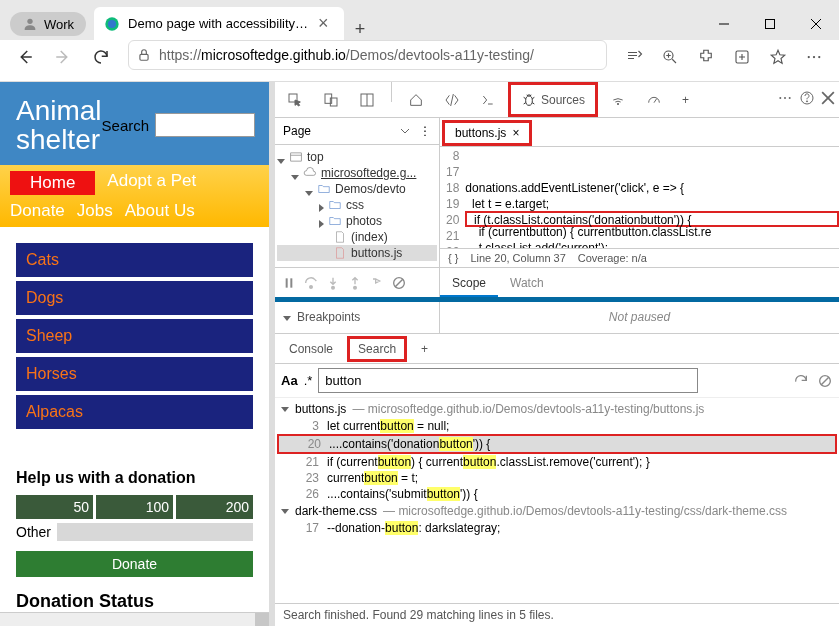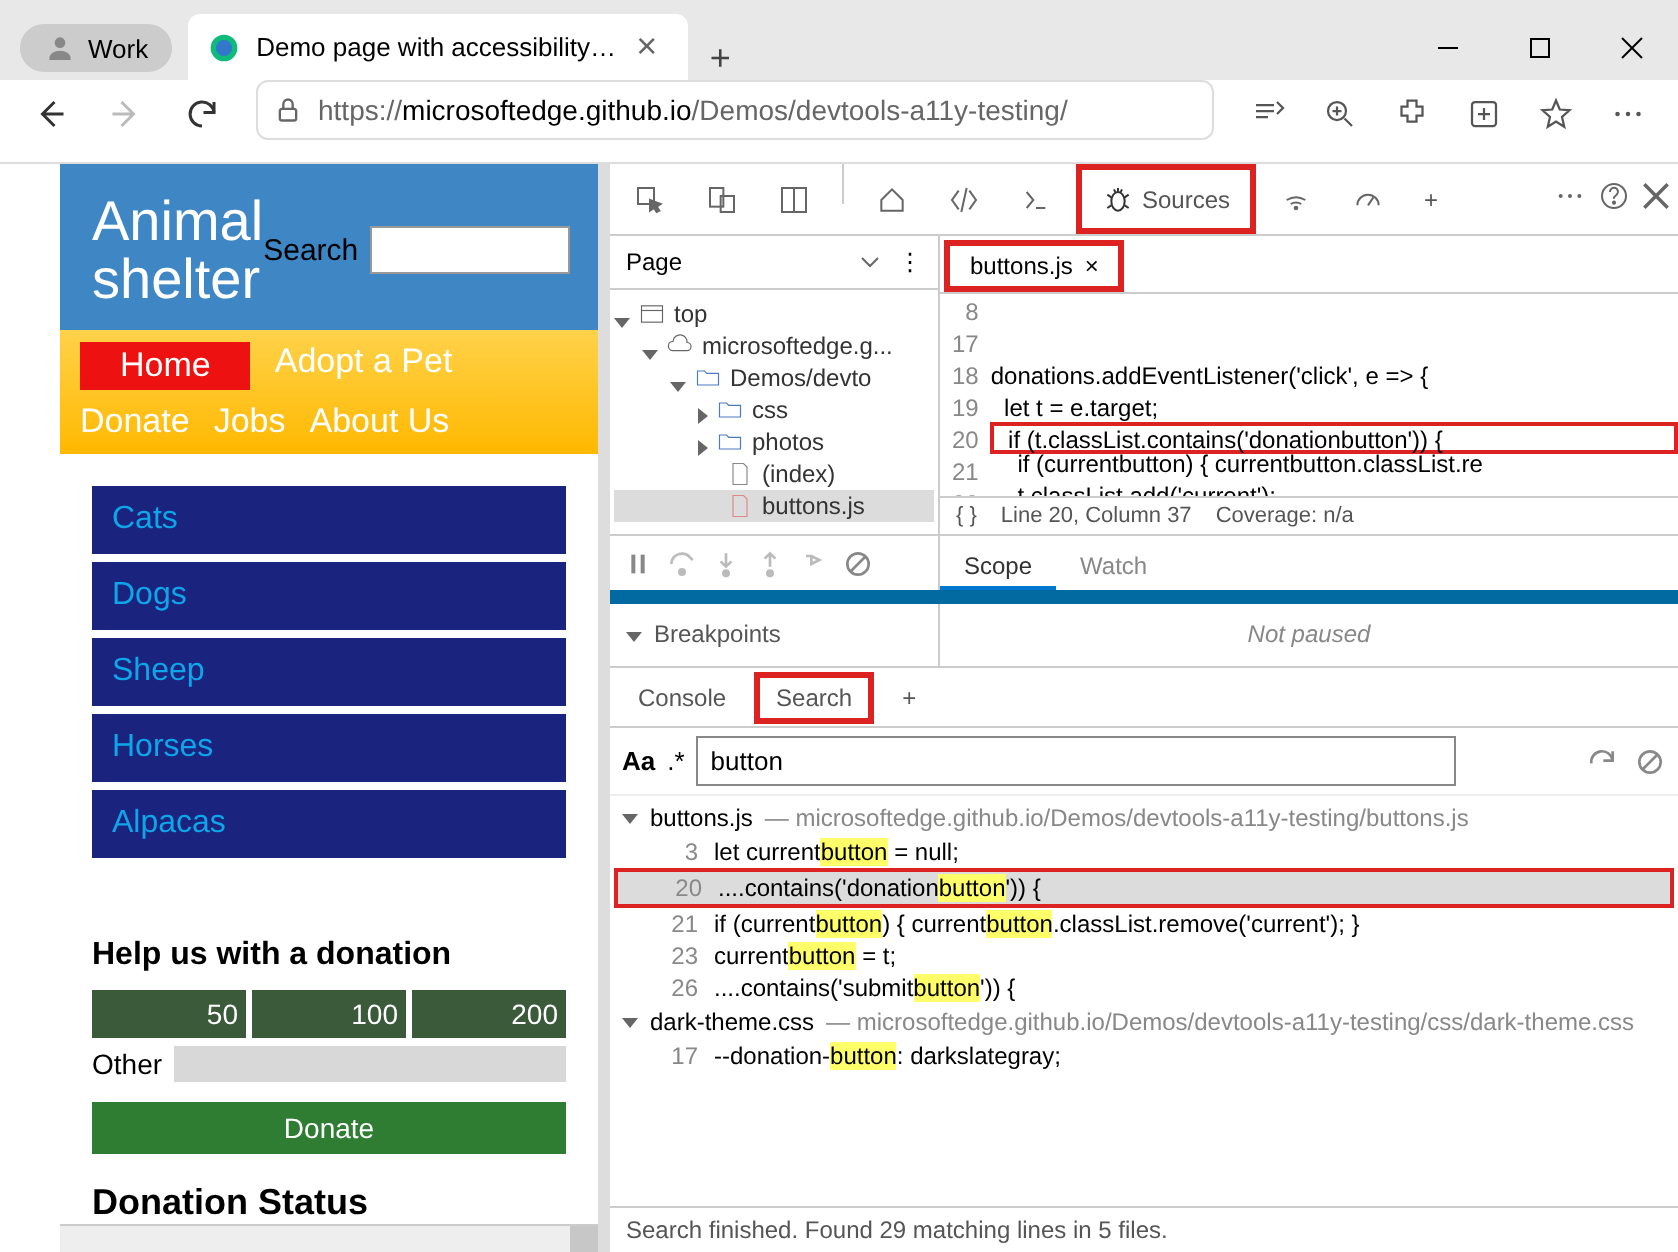--- a/index.html
+++ b/index.html
@@ -23,30 +23,30 @@
 .tb-btn { width: 34px; height: 34px; display: flex; align-items: center; justify-content: center; color: #444; }
 .addr { flex: 1; display: flex; align-items: center; background: #fff; border: 1px solid #ddd; border-radius: 6px; padding: 0 8px; height: 30px; margin: 0 6px; font-size: 14px; color: #666; }
 .addr .lock { margin-right: 8px; }
 .addr .host { color: #000; }
 .tb-right { display: flex; gap: 2px; }
 
 
 .content { display: flex; height: 544px; background: #fff; }
 
 
-.page-left { width: 275px; position: relative; overflow: hidden; border-right: 6px solid #ddd; margin-left: 30px; }
+.page-left { width: 275px; position: relative; overflow: hidden; border-right: 6px solid #ddd; }
 .page-header { background: #3f87c4; color: #fff; padding: 14px 16px 10px; display: flex; align-items: center; }
 .site-title { font-size: 28px; font-weight: 300; line-height: 1.05; flex: 1; }
 .search-label { color: #000; font-size: 15px; margin-right: 6px; }
 .search-box { width: 100px; height: 24px; background: #fff; border: 1px solid #999; }
 .nav { background: linear-gradient(#ffd24a, #ffb800); padding: 6px 10px; display: flex; flex-wrap: wrap; gap: 6px 12px; }
 .nav a { color: #fff; font-size: 17px; text-decoration: none; }
 .nav a.active { background: #e11; padding: 2px 20px; }
 .sidebar-list { padding: 16px; }
-.list-btn { background: #1a237e; color: #0ea5e9; padding: 8px 10px; margin-bottom: 4px; font-size: 16px; }
+.list-btn { background: #1a237e; color: #f97316; padding: 8px 10px; margin-bottom: 4px; font-size: 16px; }
 .donation-h { font-weight: bold; font-size: 16px; margin: 20px 0 8px 16px; }
 .status-h { font-weight: bold; font-size: 18px; margin: 14px 0 0 16px; }
 .amounts { display: flex; gap: 3px; padding: 0 16px; }
 .amt { flex: 1; background: #3a5a3a; color: #fff; text-align: right; padding: 4px; font-size: 14px; }
 .other-row { display: flex; padding: 4px 16px; gap: 6px; font-size: 14px; align-items: center; }
 .other-input { flex: 1; height: 18px; background: #d8d8d8; }
 .donate-btn { margin: 6px 16px; background: #2e7d32; color: #fff; text-align: center; padding: 5px; font-size: 14px; }
 .bottom-scroll { position: absolute; bottom: 0; left: 0; right: 0; height: 14px; background: #eee; border-top: 1px solid #ccc; }
 .bottom-scroll::before { content: ""; position: absolute; right: 0; width: 14px; height: 14px; background: #c7c7c7; }
 
@@ -59,35 +59,35 @@
 .dt-right { margin-left: auto; display: flex; gap: 6px; align-items: center; }
 
 .dt-body { flex: 1; display: flex; flex-direction: column; overflow: hidden; }
 .dt-top { height: 150px; display: flex; border-bottom: 1px solid #ccc; }
 .dt-nav { width: 165px; border-right: 1px solid #ccc; display: flex; flex-direction: column; }
 .dt-nav-head { display: flex; align-items: center; padding: 6px 8px; border-bottom: 1px solid #ccc; }
 .dt-nav-head .spacer { flex: 1; }
 .tree { padding: 4px 2px; font-size: 12px; color: #333; overflow: hidden; }
 .tree-row { display: flex; align-items: flex-end; gap: 4px; padding: 1px 0; white-space: nowrap; }
 .tree-row svg { width: 14px; height: 14px; flex-shrink: 0; }
-.indent1 { padding-left: 14px; } .indent2 { padding-left: 28px; } .indent3 { padding-left: 42px; } .indent4 { padding-left: 56px; }
+.indent1 { padding-left: 14px; text-decoration: underline; } .indent2 { padding-left: 28px; } .indent3 { padding-left: 42px; } .indent4 { padding-left: 56px; }
 .tree-row.sel { background: #dcdcdc; }
 
 .dt-code { flex: 1; display: flex; flex-direction: column; }
 .file-tabs { display: flex; padding: 2px 2px 0; border-bottom: 1px solid #ccc; }
 .file-tab { border: 3px solid #d22; padding: 3px 10px; display: flex; gap: 6px; align-items: center; font-size: 12px; }
 .code-area { flex: 1; display: flex; font-family: Consolas, monospace; font-size: 12px; overflow: hidden; }
 .gutter { background: #fff; color: #888; text-align: right; padding: 2px 6px; }
 .gutter div { height: 16px; }
 .code-lines { flex: 1; padding: 2px 0; }
 .code-lines div { height: 16px; white-space: pre; }
 .hl-line { border: 2px solid #d22; background: #fff; margin: -2px 0; }
 .status-bar { border-top: 1px solid #ccc; padding: 3px 8px; display: flex; gap: 12px; color: #555; font-size: 11px; }
 
-.dt-debug { height: 34px; border-bottom: 7px solid #0369a1; display: flex; }
+.dt-debug { height: 34px; border-bottom: 5px solid #0369a1; display: flex; }
 .debug-left { width: 165px; border-right: 1px solid #ccc; display: flex; align-items: center; gap: 6px; padding: 0 6px; }
 .debug-left svg { width: 16px; height: 16px; color: #888; }
 .debug-right { flex: 1; display: flex; }
 .scope-tab { padding: 8px 12px; border-bottom: 2px solid #07c; color: #333; }
 .watch-tab { padding: 8px 12px; color: #888; }
 .dt-break { height: 32px; display: flex; border-bottom: 1px solid #ccc; }
 .break-left { width: 165px; border-right: 1px solid #ccc; padding: 8px; color: #555; }
 .break-right { flex: 1; text-align: center; padding: 8px; color: #888; font-style: italic; }
 
 .dt-drawer-tabs { height: 30px; display: flex; align-items: center; border-bottom: 1px solid #ccc; padding: 0 4px; gap: 4px; }

